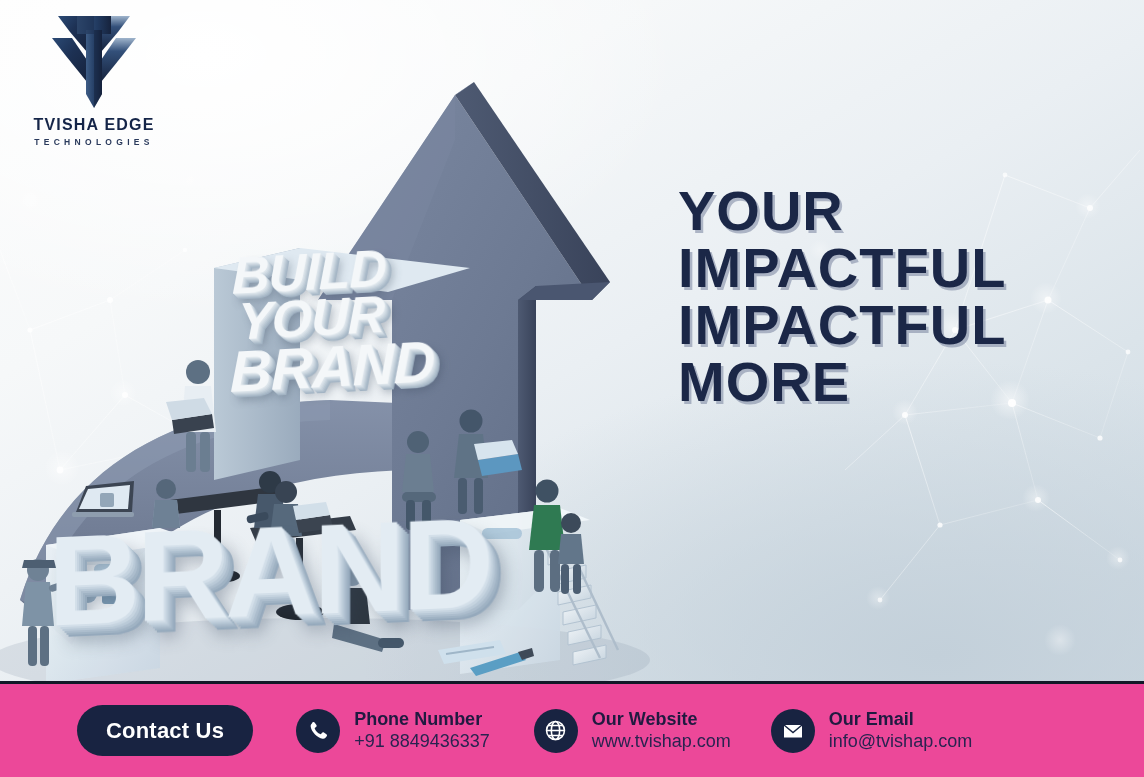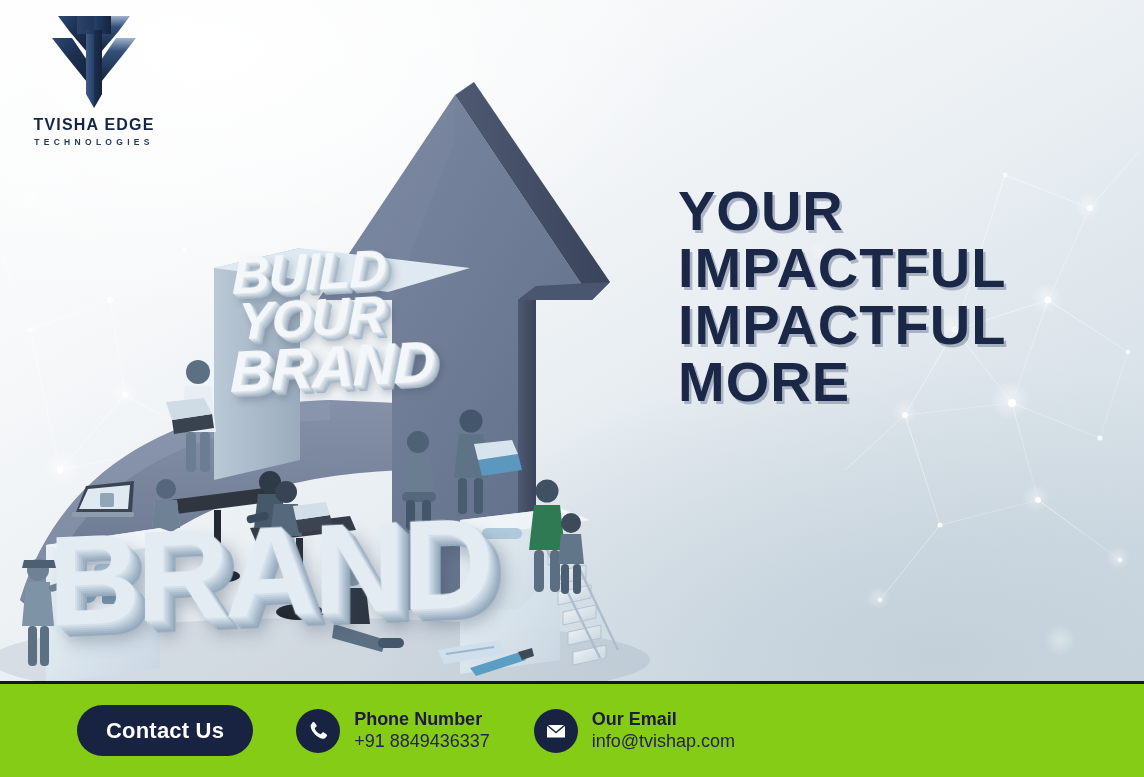--- a/index.html
+++ b/index.html
@@ -119,21 +119,21 @@
   
   .footer-rule {
     position:absolute; left:0; top:681px;
     width:1144px; height:3px;
     background:#111827;
     z-index:9;
   }
   .footer {
     position:absolute; left:0; top:684px;
     width:1144px; height:93px;
-    background:#84cc16;
+    background:#ec4899;
     display:flex;
     align-items:center;
     z-index:9;
   }
 
   .contact-btn {
     margin-left:77px;
     background:#182341;
     color:#ffffff;
     border:none;
@@ -489,20 +489,34 @@
           <svg width="24" height="24" viewBox="0 0 24 24" fill="#ffffff">
             <path d="M6.6 3.2c.6-.5 1.5-.4 2 .3l1.8 2.5c.4.6.3 1.4-.3 1.9l-1.1.9c-.3.2-.4.6-.2 1 .5 1.1 1.3 2.2 2.2 3.1.9.9 2 1.7 3.1 2.2.4.2.8.1 1-.2l.9-1.1c.5-.6 1.3-.7 1.9-.3l2.5 1.8c.7.5.8 1.4.3 2l-1.2 1.4c-.7.8-1.8 1.2-2.9 1-2.6-.4-5.3-2-7.6-4.3C6.7 13 5.1 10.3 4.7 7.7c-.2-1.1.2-2.2 1-2.9l.9-1.6z"></path>
           </svg>
         </span>
         <span class="ci-text">
           <span class="ci-label">Phone Number</span><br>
           <span class="ci-value">+91 8849436337</span>
         </span>
       </div>
 
+      <div class="contact-item w-website">
+        <span class="ci-icon">
+          <svg width="25" height="25" viewBox="0 0 24 24" fill="none" stroke="#ffffff" stroke-width="1.5">
+            <circle cx="12" cy="12" r="8.6"></circle>
+            <ellipse cx="12" cy="12" rx="4" ry="8.6"></ellipse>
+            <path d="M3.4 12h17.2"></path>
+            <path d="M4.9 7.2h14.2M4.9 16.8h14.2"></path>
+          </svg>
+        </span>
+        <span class="ci-text">
+          <span class="ci-label">Our Website</span><br>
+          <span class="ci-value">www.tvishap.com</span>
+        </span>
+      </div>
 
       <div class="contact-item">
         <span class="ci-icon">
           <svg width="26" height="26" viewBox="0 0 26 26">
             <rect x="4" y="7" width="18" height="12.5" fill="#ffffff"></rect>
             <path d="M4 7 L13 14.6 L22 7" fill="none" stroke="#182341" stroke-width="1.4"></path>
           </svg>
         </span>
         <span class="ci-text">
           <span class="ci-label">Our Email</span><br>

